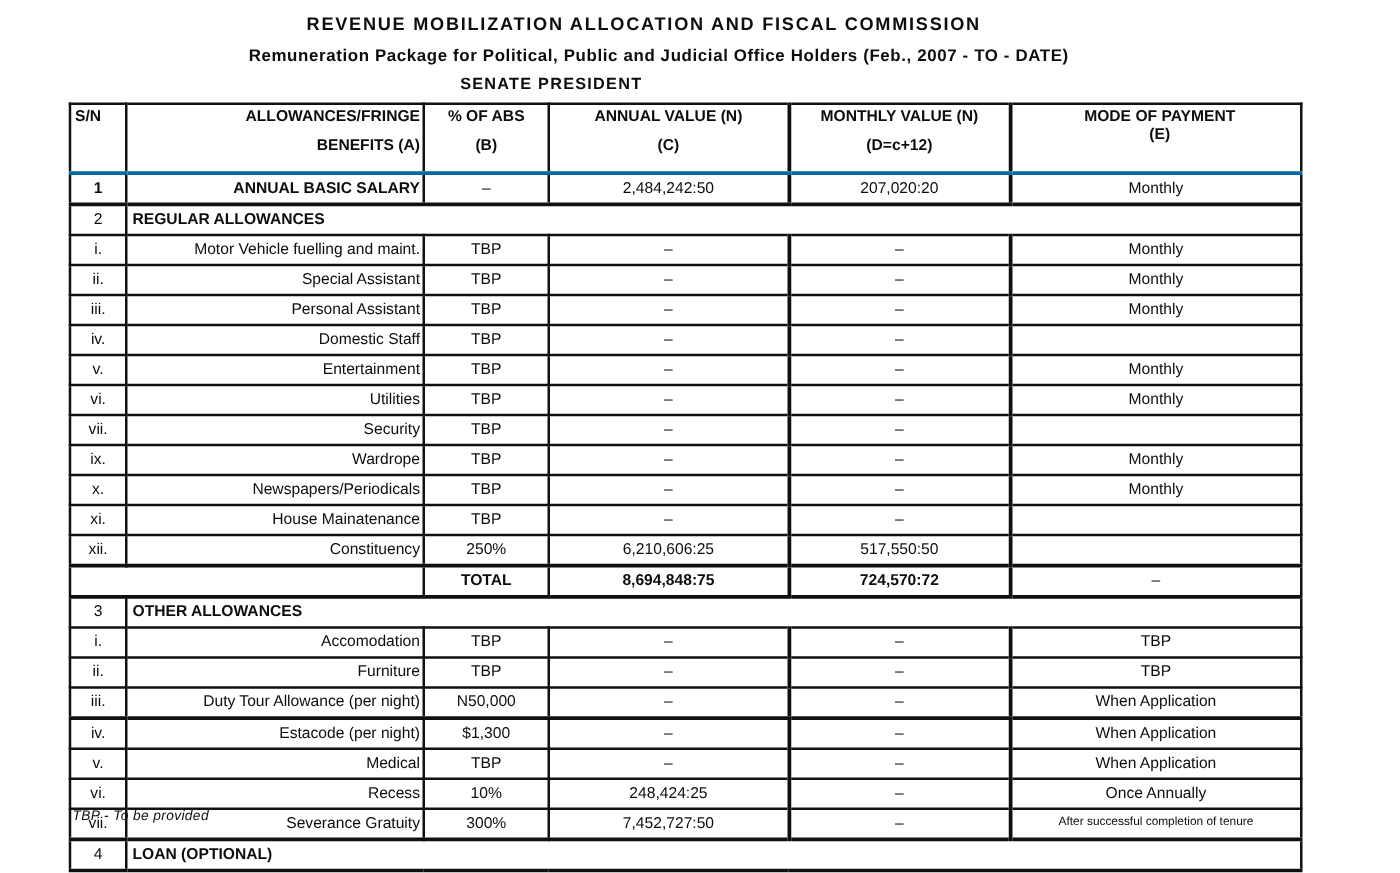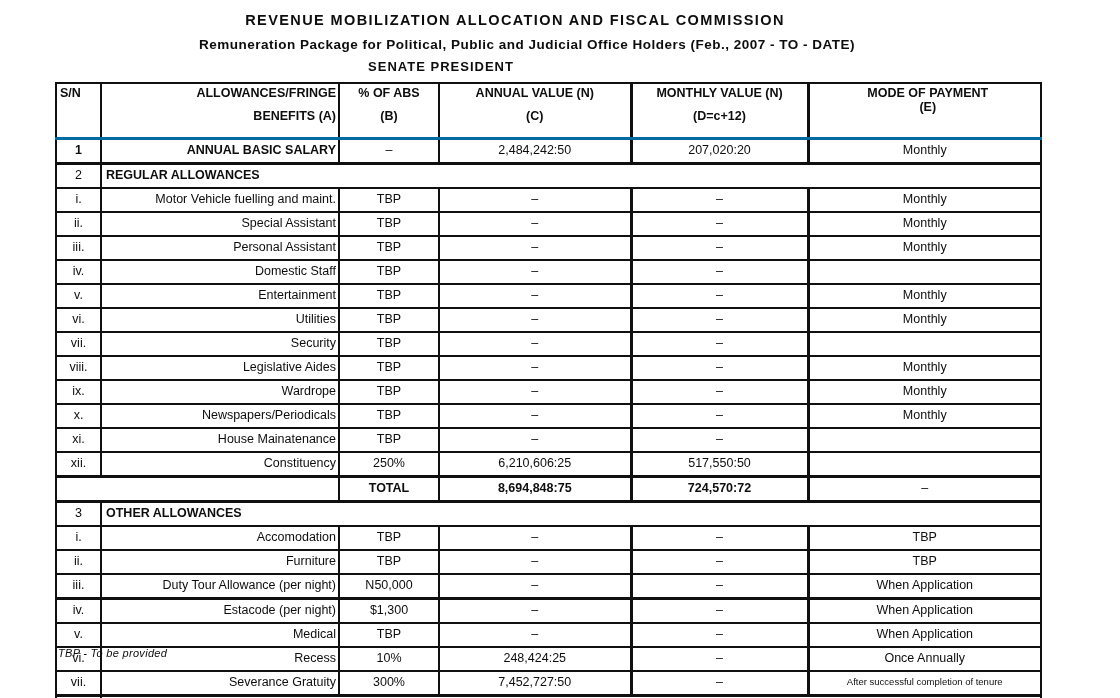--- a/index.html
+++ b/index.html
@@ -163,28 +163,20 @@
         </tr>
         <tr class="data">
           <td class="col-sn">vii.</td>
           <td class="col-name">Security</td>
           <td class="col-pct">TBP</td>
           <td class="col-annual">–</td>
           <td class="col-monthly">–</td>
           <td class="col-mode"></td>
         </tr>
         <tr class="data">
-          <td class="col-sn">viii.</td>
-          <td class="col-name">Legislative Aides</td>
-          <td class="col-pct">TBP</td>
-          <td class="col-annual">–</td>
-          <td class="col-monthly">–</td>
-          <td class="col-mode">Monthly</td>
-        </tr>
-        <tr class="data">
           <td class="col-sn">ix.</td>
           <td class="col-name">Wardrope</td>
           <td class="col-pct">TBP</td>
           <td class="col-annual">–</td>
           <td class="col-monthly">–</td>
           <td class="col-mode">Monthly</td>
         </tr>
         <tr class="data">
           <td class="col-sn">x.</td>
           <td class="col-name">Newspapers/Periodicals</td>

